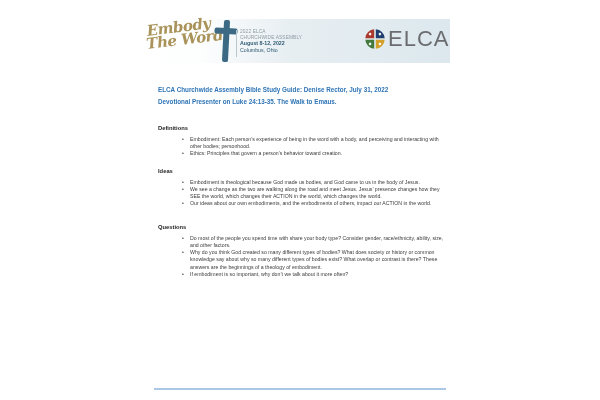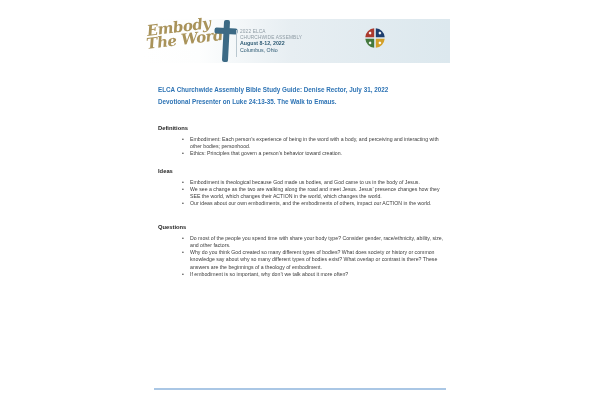--- a/index.html
+++ b/index.html
@@ -91,20 +91,21 @@
       <svg width="20" height="20" viewBox="0 0 20 20">
         <path d="M9.2,9.2 L9.2,0.3 A9.7,9.7 0 0 0 0.3,9.2 Z" fill="#AB3A2E"></path>
         <path d="M10.8,9.2 L19.7,9.2 A9.7,9.7 0 0 0 10.8,0.3 Z" fill="#1D3E6E"></path>
         <path d="M9.2,10.8 L0.3,10.8 A9.7,9.7 0 0 0 9.2,19.7 Z" fill="#44793D"></path>
         <path d="M10.8,10.8 L10.8,19.7 A9.7,9.7 0 0 0 19.7,10.8 Z" fill="#D3A029"></path>
         <rect x="4" y="4" width="2.2" height="2.2" fill="#ffffff" transform="rotate(45 5.1 5.1)"></rect>
         <rect x="13.8" y="4" width="2.2" height="2.2" fill="#ffffff" transform="rotate(45 14.9 5.1)"></rect>
         <rect x="4" y="13.8" width="2.2" height="2.2" fill="#ffffff" transform="rotate(45 5.1 14.9)"></rect>
         <rect x="13.8" y="13.8" width="2.2" height="2.2" fill="#ffffff" transform="rotate(45 14.9 14.9)"></rect>
       </svg>
+      <span class="elca-wordmark">ELCA</span>
     </div>
 
   </div>
 
   <div class="doc-title">
     <div class="inner">
       <div class="line">ELCA Churchwide Assembly Bible Study Guide: Denise Rector, July 31, 2022</div>
       <div class="line">Devotional Presenter on Luke 24:13-35. The Walk to Emaus.</div>
     </div>
   </div>

